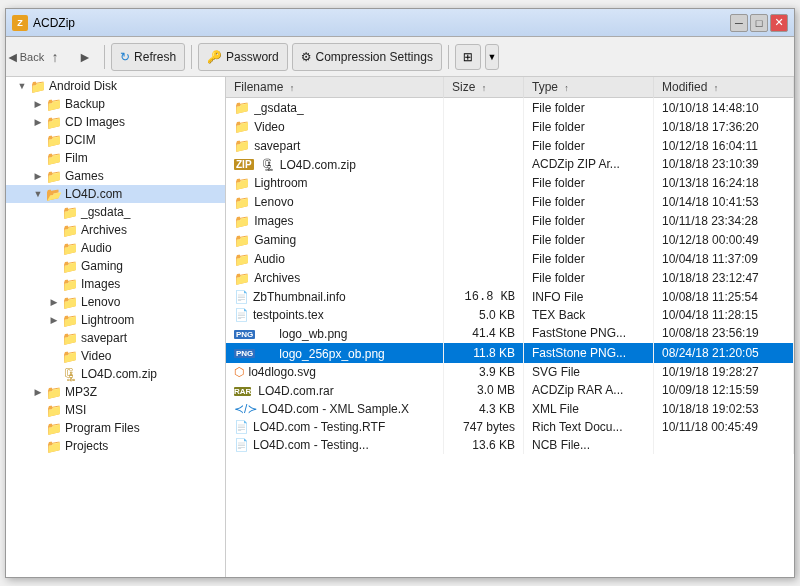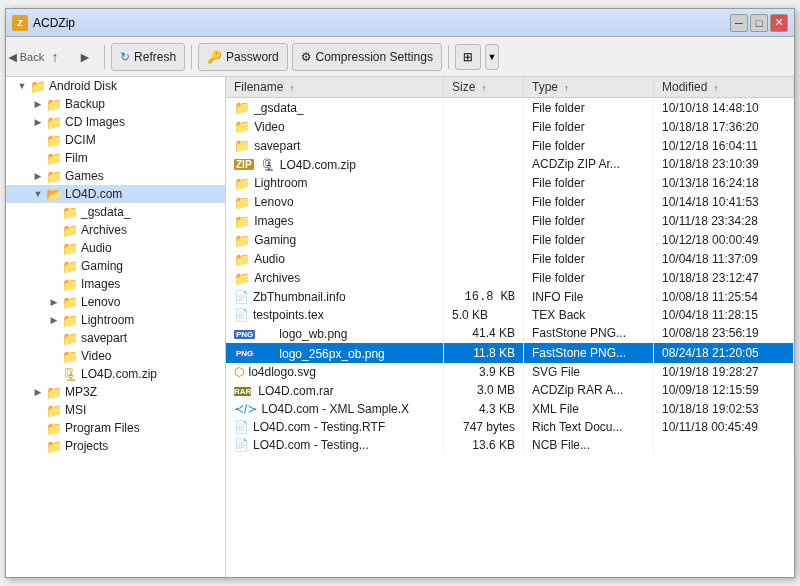--- a/index.html
+++ b/index.html
@@ -562,21 +562,21 @@
                 </span></td>
               <td style="text-align: right; font-family: Liberation Mono, monospace;">16.8 KB</td>
               <td>INFO File</td>
               <td>10/08/18 11:25:54</td>
             </tr>
             <tr>
               <td><span class="file-icon">
                   <span style="color:#888;font-size:12px;">📄</span>
                   <span>testpoints.tex</span>
                 </span></td>
-              <td style=" margin-top: 40px;">5.0 KB</td>
+              <td style="text-align: right; margin-top: 40px;">5.0 KB</td>
               <td>TEX Back</td>
               <td>10/04/18 11:28:15</td>
             </tr>
             <tr>
               <td><span class="file-icon">
                   <span class="png-icon">PNG</span>
                   <span>logo_wb.png</span>
                 </span></td>
               <td style="text-align: right;">41.4 KB</td>
               <td>FastStone PNG...</td>

